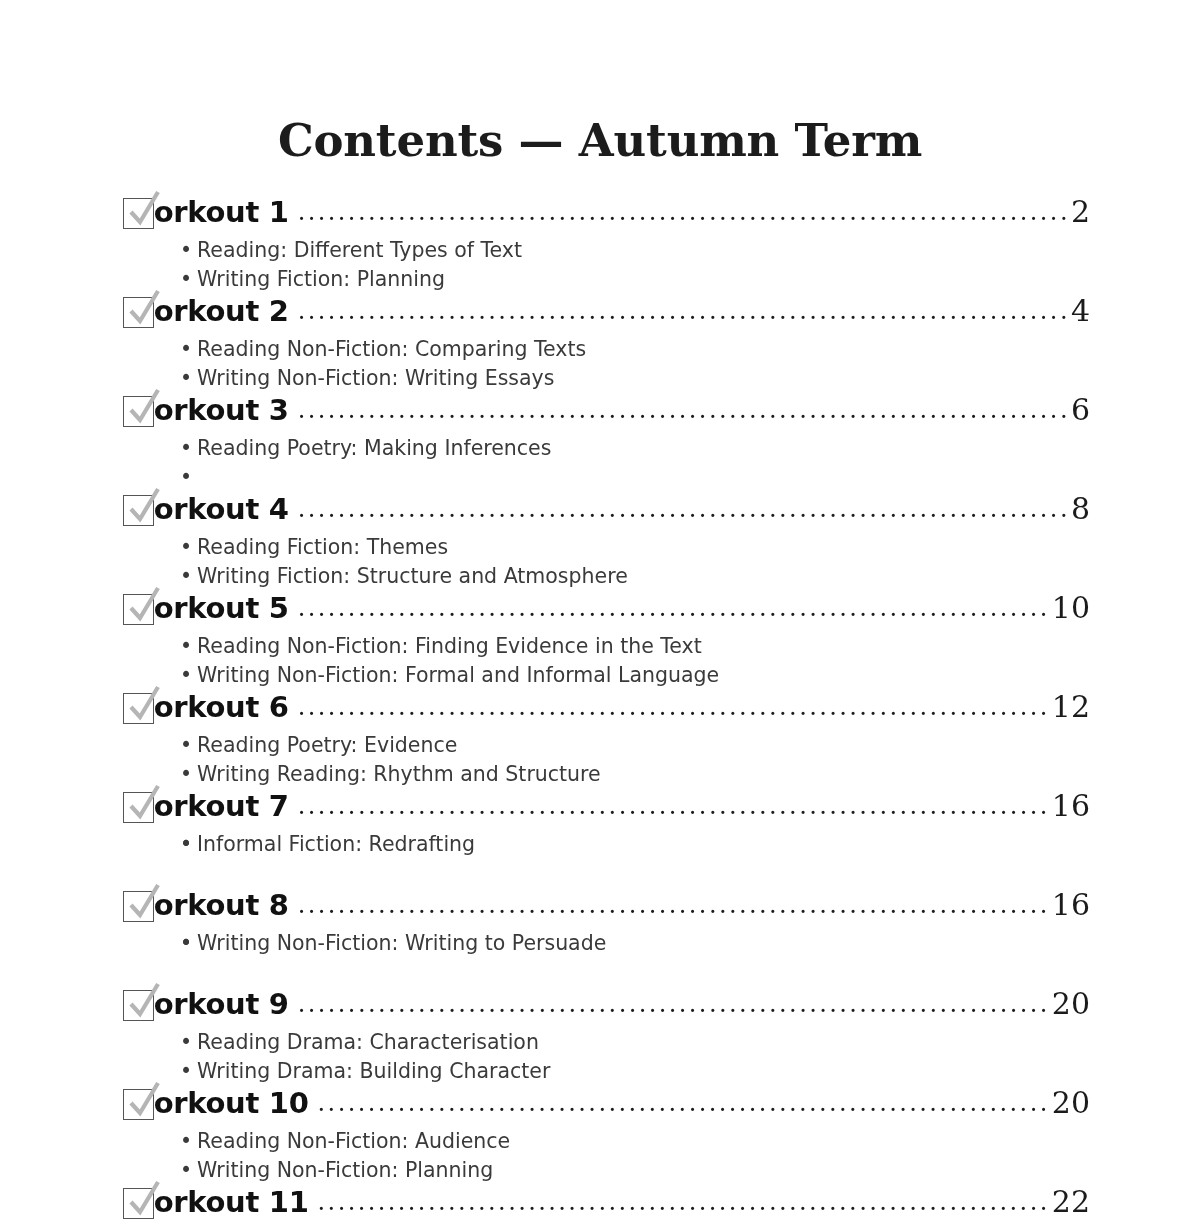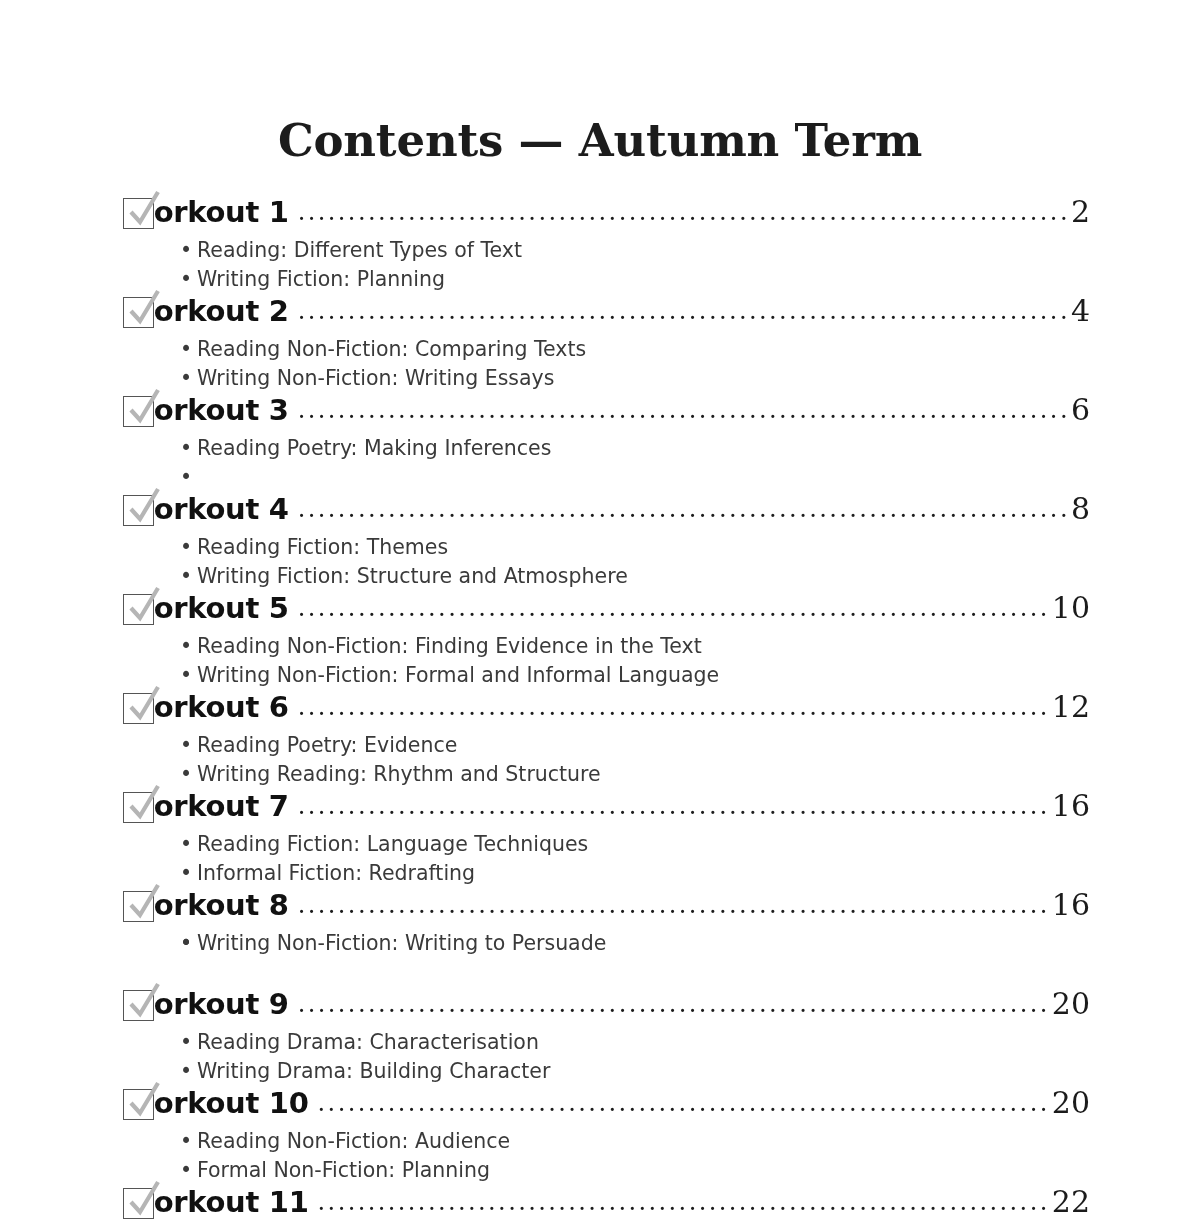--- a/index.html
+++ b/index.html
@@ -270,21 +270,21 @@
           <svg viewBox="0 0 40 42">
             <path d="M6 21 L15 31 L33 1" fill="none" stroke="#b5b5b5" stroke-width="4.2" stroke-linecap="butt" stroke-linejoin="miter"></path>
           </svg>
         </span>
         <div class="entry-head">
           <span class="entry-title">Workout 7</span>
           <span class="leader"></span>
           <span class="page-num">16</span>
         </div>
         <ul class="topics">
-          <li class="topic"><span class="bullet">•</span><span>Reading Fiction: Language Techniques</span></li>
+          <li class="topic"><span class="bullet">•</span></li>
           <li class="topic"><span class="bullet">•</span><span>Informal Fiction: Redrafting</span></li>
         </ul>
       </li>
       <li class="toc-entry">
         <span class="checkbox">
           <span class="box"></span>
           <svg viewBox="0 0 40 42">
             <path d="M6 21 L15 31 L33 1" fill="none" stroke="#b5b5b5" stroke-width="4.2" stroke-linecap="butt" stroke-linejoin="miter"></path>
           </svg>
         </span>
@@ -322,21 +322,21 @@
             <path d="M6 21 L15 31 L33 1" fill="none" stroke="#b5b5b5" stroke-width="4.2" stroke-linecap="butt" stroke-linejoin="miter"></path>
           </svg>
         </span>
         <div class="entry-head">
           <span class="entry-title">Workout 10</span>
           <span class="leader"></span>
           <span class="page-num">20</span>
         </div>
         <ul class="topics">
           <li class="topic"><span class="bullet">•</span><span>Reading Non-Fiction: Audience</span></li>
-          <li class="topic"><span class="bullet">•</span><span>Formal Non-Fiction: Planning</span></li>
+          <li class="topic"><span class="bullet">•</span><span>Writing Non-Fiction: Planning</span></li>
         </ul>
       </li>
       <li class="toc-entry">
         <span class="checkbox">
           <span class="box"></span>
           <svg viewBox="0 0 40 42">
             <path d="M6 21 L15 31 L33 1" fill="none" stroke="#b5b5b5" stroke-width="4.2" stroke-linecap="butt" stroke-linejoin="miter"></path>
           </svg>
         </span>
         <div class="entry-head">

